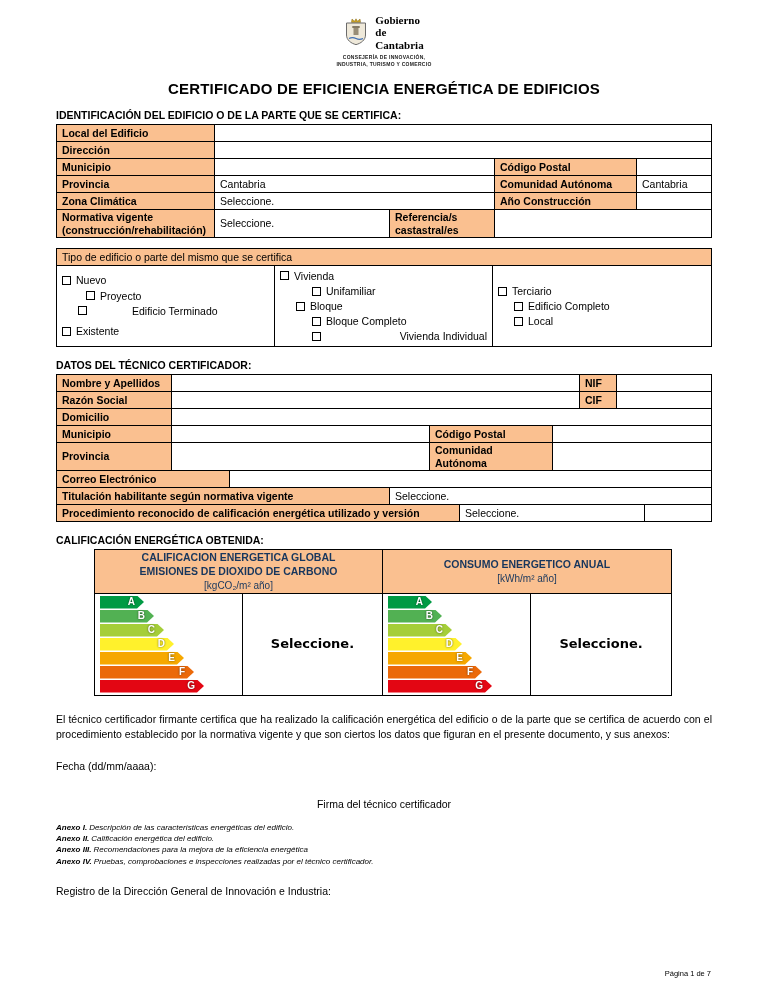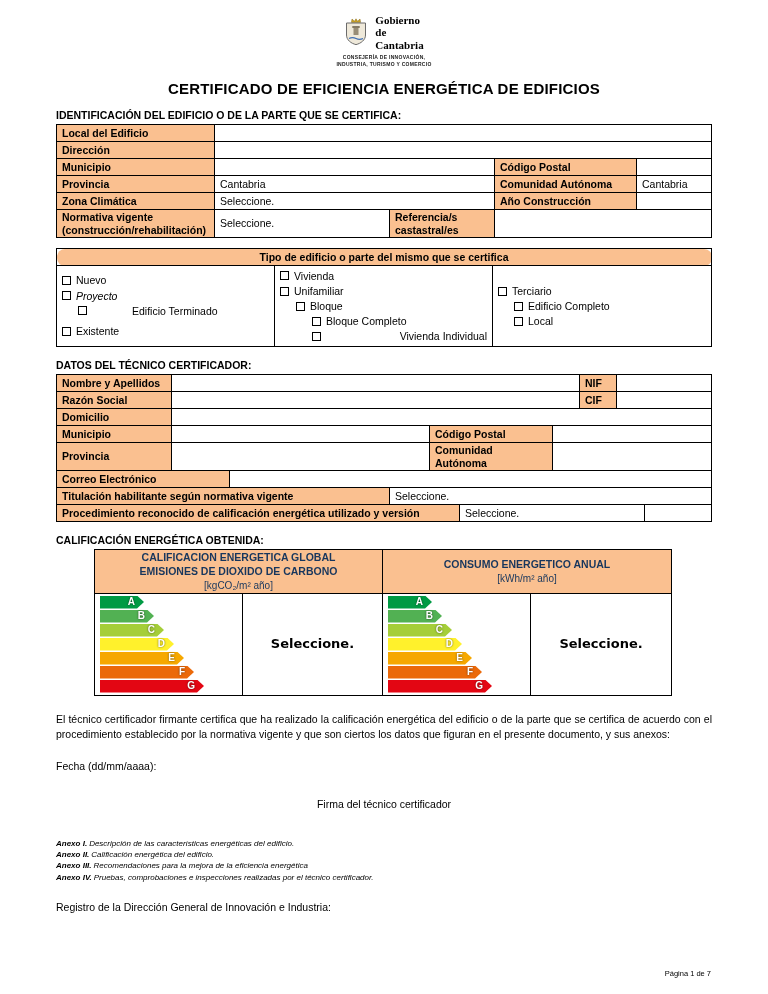--- a/index.html
+++ b/index.html
@@ -22,21 +22,21 @@
   .sec-heading { font-size:10.5px; font-weight:bold; margin:12px 0 3px 0; }
 
   
   .tbl { border-collapse:collapse; table-layout:fixed; width:655px; font-size:10.5px; }
   .tbl td { border:1px solid #000; padding:1px 5px; height:17px; vertical-align:middle; overflow:hidden; line-height:1.2; }
   .lbl { background:#FAC090; font-weight:bold; }
   .val { background:#fff; }
 
   
   .t-tipo { margin-top:10px; }
-  .t-tipo .tipo-head { text-align:center; font-weight:bold;border-radius:8px; }
+  .t-tipo .tipo-head { font-weight:normal; }
   .tipo-col { vertical-align:top; padding:4px 4px 8px 28px; height:100px; }
   .cb-item { display:flex; align-items:center; margin:2.5px 0; }
   .cb { width:9px; height:9px; border:1px solid #000; background:#fff; margin-right:5px; flex:none; }
   .cb-label { white-space:nowrap; }
 
   
   .t-rating { margin-left:38px; width:577px; }
   .rating-head { text-align:center; vertical-align:middle; height:48px; color:#17365D; }
   .rh-line { font-weight:bold; font-size:10.5px; line-height:1.3; }
   .rh-sub { font-weight:normal; font-size:10px; line-height:1.3; }
@@ -44,21 +44,21 @@
   .arrow { height:13px; margin:1px 0; display:flex; align-items:center; justify-content:flex-end;
            padding-right:9px; color:#fff; font-weight:bold; font-size:10px;
            clip-path:polygon(0 0, calc(100% - 7px) 0, 100% 50%, calc(100% - 7px) 100%, 0 100%); }
   .arrow-letter { text-shadow:0 0 2px rgba(0,0,0,0.65); }
   .sel-cell { text-align:center; vertical-align:middle; font-family:"DejaVu Sans", sans-serif; font-weight:bold; font-size:13px; }
 
   
   .cert-par { margin-top:16px; font-size:10.5px; line-height:1.45; text-align:justify; }
   .fecha { margin-top:18px; font-size:10.5px; }
   .firma { margin-top:26px; text-align:center; font-size:10.5px; }
-  .anexos { margin-top:28px; font-size:8px; font-style:italic; line-height:1.4; }
+  .anexos { margin-top:12px; font-size:8px; font-style:italic; line-height:1.4; }
   .anexo-bold { font-weight:bold; margin-right:2px; }
   .registro { margin-top:18px; font-size:10.5px; }
   .page-footer { position:absolute; right:57px; bottom:16px; font-size:7.5px; }
 </style>
 </head>
 <body>
 
 <div class="page">
   <div class="content">
 
@@ -141,21 +141,21 @@
         <td colspan="3" class="lbl tipo-head">Tipo de edificio o parte del mismo que se certifica</td>
       </tr>
       <tr>
         <td class="tipo-col">
 
             <div class="cb-item">
               <span class="cb"></span>
               <span class="cb-label">Nuevo</span>
             </div>
 
-            <div class="cb-item" style="margin-left: 0; font-style: italic;">
+            <div class="cb-item" style="margin-left: 24px;">
               <span class="cb"></span>
               <span class="cb-label">Proyecto</span>
             </div>
 
             <div class="cb-item" style="margin-left: 16px; gap: 40px;">
               <span class="cb"></span>
               <span class="cb-label">Edificio Terminado</span>
             </div>
 
             <div class="cb-item" style="margin-top: 8px;">
@@ -163,21 +163,21 @@
               <span class="cb-label">Existente</span>
             </div>
           </td>
         <td class="tipo-col">
 
             <div class="cb-item">
               <span class="cb"></span>
               <span class="cb-label">Vivienda</span>
             </div>
 
-            <div class="cb-item" style="margin-left: 0;">
+            <div class="cb-item" style="margin-left: 32px;">
               <span class="cb"></span>
               <span class="cb-label">Unifamiliar</span>
             </div>
 
             <div class="cb-item" style="margin-left: 16px;">
               <span class="cb"></span>
               <span class="cb-label">Bloque</span>
             </div>
 
             <div class="cb-item" style="margin-left: 32px;">

